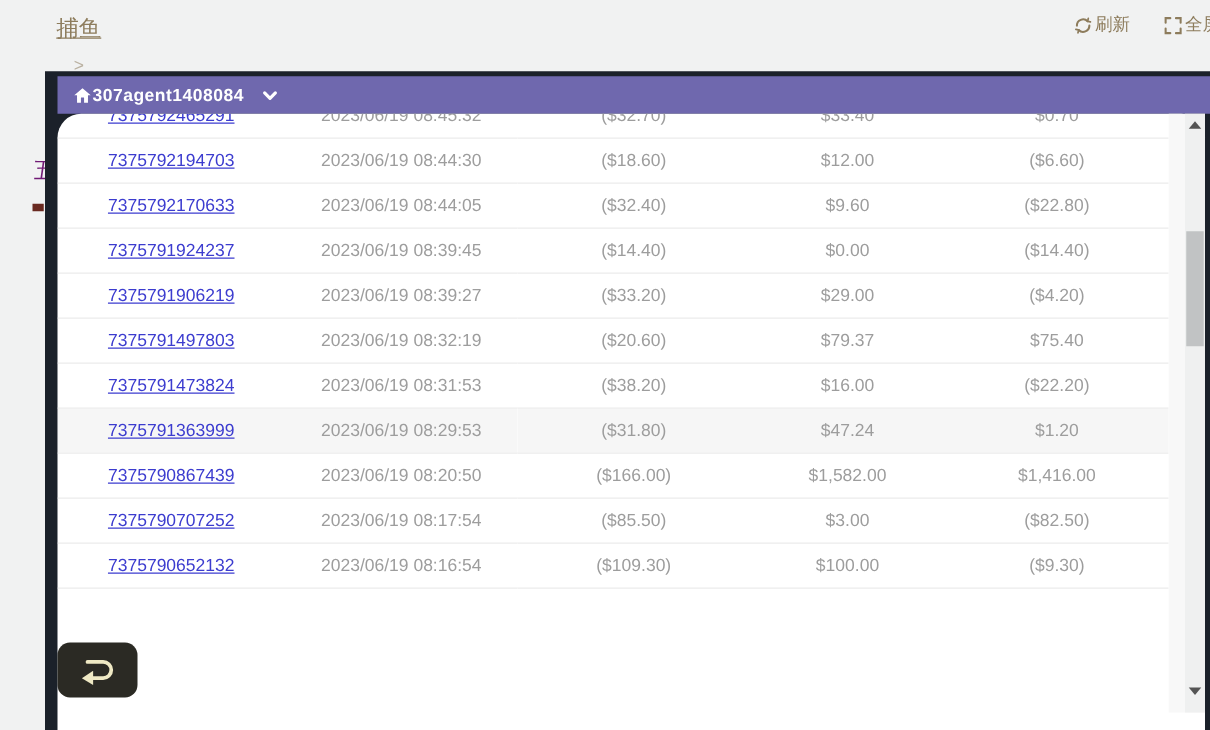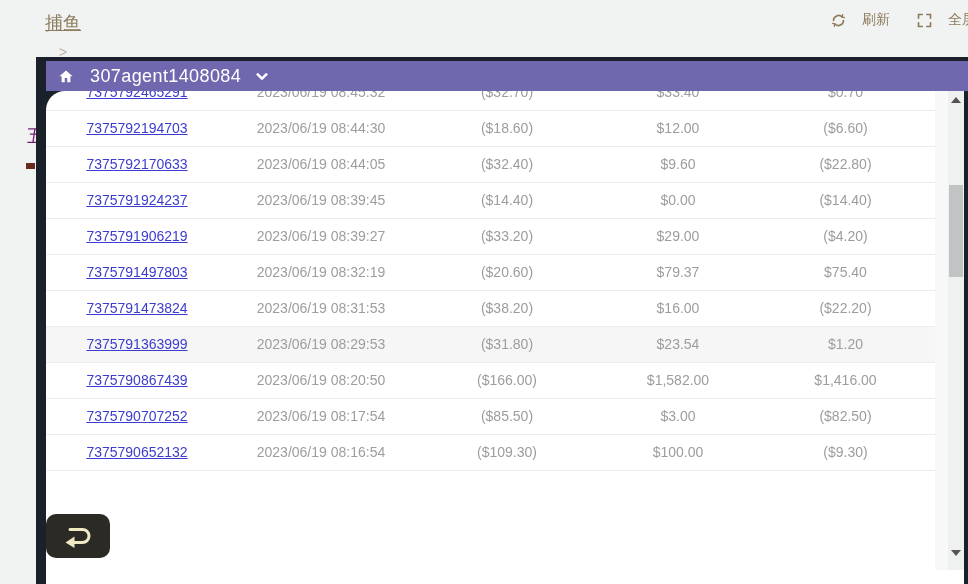--- a/index.html
+++ b/index.html
@@ -21,38 +21,38 @@
   .crumb-link { color: #8d7c5c; text-decoration: underline; cursor: pointer; }
   .crumb-link.plain { text-decoration: none; }
   .crumb-sep { color: #b9b0a0; font-size: 14px; }
   .crumb-current { color: #701a75; }
 
   .top-actions {
     position: absolute; top: 11px; right: -8px;
     display: flex; align-items: center; gap: 27px;
     color: #8d7c5c; font-size: 14px;
   }
-  .action { display: flex; align-items: center; gap: 16px; cursor: pointer; white-space: nowrap; }
+  .action { display: flex; align-items: center; gap: 2px; cursor: pointer; white-space: nowrap; }
   .action svg { display: block; }
 
   
   .backdrop { position: absolute; left: 36px; top: 57px; right: 0; bottom: 0; background: #1b212a; z-index: 1; }
   .red-dash { position: absolute; left: 26px; top: 163px; width: 9px; height: 6px; background: #6a2a21; z-index: 2; }
   .ver {
     position: absolute; right: 3px; top: 562px; z-index: 1;
     color: #39414b; font-size: 16px; font-weight: bold; letter-spacing: 0.3px;
   }
 
   
   .modal { position: absolute; left: 46px; top: 61px; width: 922px; height: 509px; z-index: 2; }
   .modal-header {
     height: 30px; background: #6f68ae; color: #fff;
     display: flex; align-items: center; padding-left: 12px;
   }
-  .agent-label { font-size: 18px; font-weight: 400; margin-left: 16px; letter-spacing: 0.4px; }
+  .agent-label { font-size: 14px; font-weight: 700; margin-left: 0; letter-spacing: 0.4px; }
   .chevron { margin-left: 15px; display: flex; cursor: pointer; }
 
   .modal-body { position: relative; display: flex; width: 918px; height: 528px; background: #fff; border-radius: 19px; }
   .table-clip { width: 889px; height: 479px; overflow: hidden; }
   table.records { width: 889px; border-collapse: collapse; table-layout: fixed; margin-top: -17px; }
   table.records td {
     height: 36px; text-align: center; vertical-align: middle;
     border-bottom: 1px solid #ececec; font-size: 14px; color: #9d9d9d;
     overflow: hidden; white-space: nowrap;
   }
@@ -194,21 +194,21 @@
     <td class="c-id"><a href="#">7375791473824</a></td>
     <td class="c-time">2023/06/19 08:31:53</td>
     <td class="t-neg">($38.20)</td>
     <td class="t-pos">$16.00</td>
     <td class="t-neg">($22.20)</td>
   </tr>
               <tr class="highlight">
     <td class="c-id"><a href="#">7375791363999</a></td>
     <td class="c-time time-dark">2023/06/19 08:29:53</td>
     <td class="t-neg">($31.80)</td>
-    <td class="t-pos">$23.54</td>
+    <td class="t-pos">$47.24</td>
     <td class="t-pos">$1.20</td>
   </tr>
               <tr>
     <td class="c-id"><a href="#">7375790867439</a></td>
     <td class="c-time">2023/06/19 08:20:50</td>
     <td class="t-neg">($166.00)</td>
     <td class="t-pos">$1,582.00</td>
     <td class="t-pos">$1,416.00</td>
   </tr>
               <tr>

